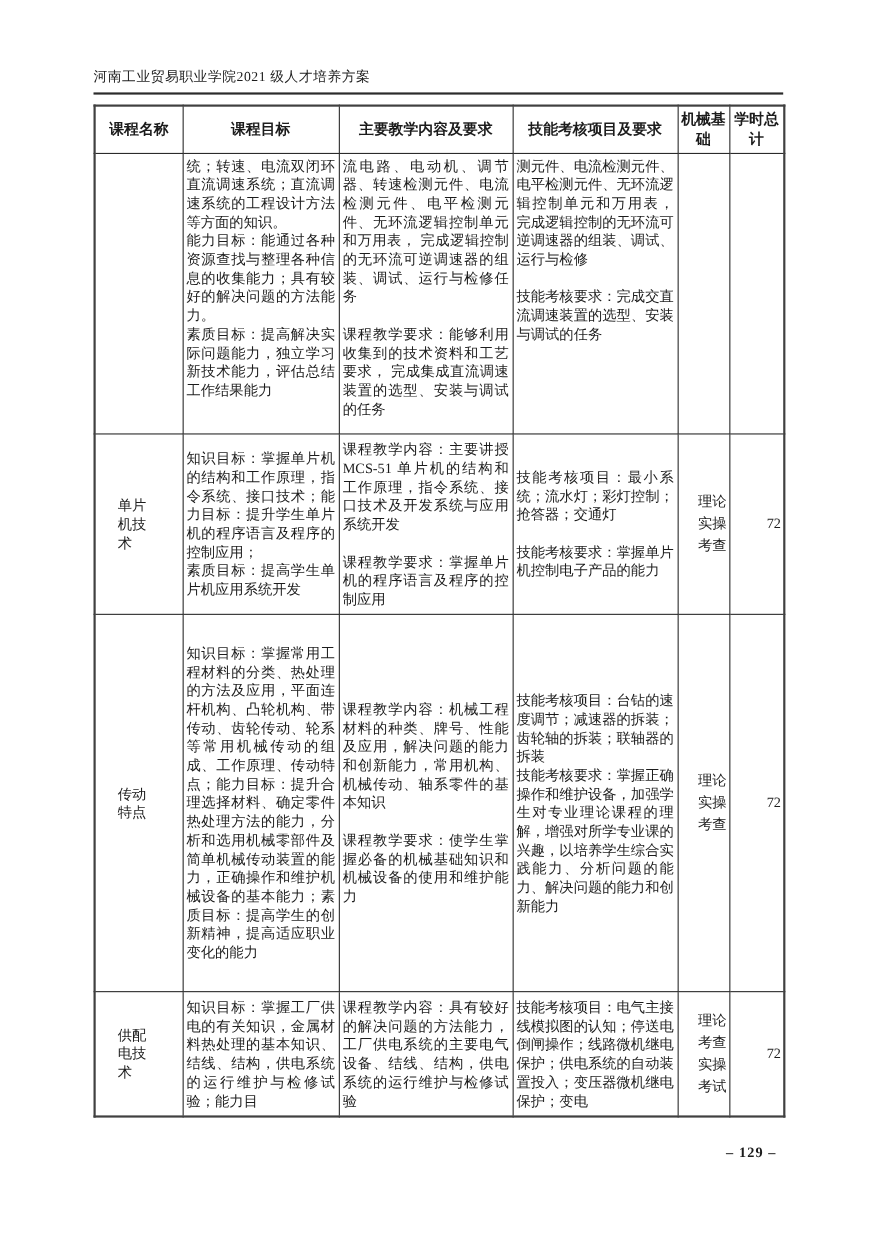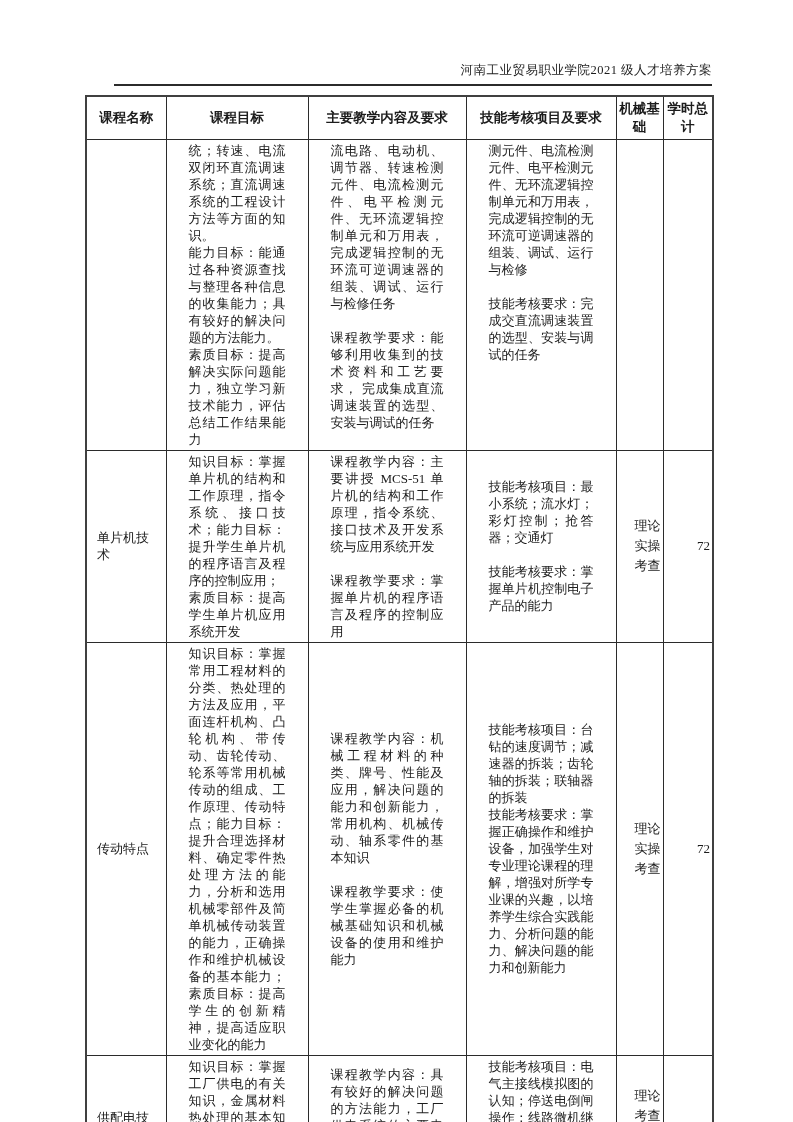--- a/index.html
+++ b/index.html
@@ -7,57 +7,56 @@
     position:relative;
     width:793px; height:1122px;
     background:#ffffff;
     box-sizing:border-box;
     padding:62px 81px 0 85px;
     font-family:"Liberation Serif","DejaVu Serif",serif;
     color:#1c1c1c;
     overflow:hidden;
   }
   .running-header {
-    display:flex; justify-content:flex-end; align-items:flex-end;
+    display:flex; justify-content:flex-start; align-items:flex-end;
     font-size:12.5px; letter-spacing:0.5px;
     padding-bottom:5px;
     border-bottom:2px solid #2b2b2b;
-    margin-left:29px;
   }
   table.curriculum {
     border-collapse:collapse;
     table-layout:fixed;
     width:627px;
     margin-top:9px;
     border:2px solid #404040;
   }
   col.c1{width:80px} col.c2{width:142px} col.c3{width:158px}
   col.c4{width:150px} col.c5{width:47px} col.c6{width:50px}
   th {
     border:1px solid #2b2b2b;
     font-size:13.5px; font-weight:bold;
     text-align:center; vertical-align:middle;
     padding:3px 2px; line-height:1.32;
   }
   td {
     border:1px solid #2b2b2b;
     font-size:13px; line-height:17px;
-    padding:2px 22px;
+    padding:2px 3px;
     vertical-align:middle;
     text-align:justify;
     white-space:pre-wrap;
     word-break:break-all;
     box-sizing:border-box;
   }
   tr.hrow{height:38px}
   tr.r1{height:255px} tr.r1 td{vertical-align:top}
   tr.r2{height:164px}
   tr.r3{height:343px}
   tr.r4{height:112px}
-  td.course { text-align:left; padding:2px 10px; }
+  td.course { text-align:left; padding:2px 20px; }
   td.center { text-align:right; padding:16px 2px; line-height:20px; }
   .page-footer {
     width:627px;
     margin-top:24px;
     text-align:right;
     font-size:13px;
     padding-right:6px;
     letter-spacing:1px;
     box-sizing:border-box;
     font-weight:bold;

